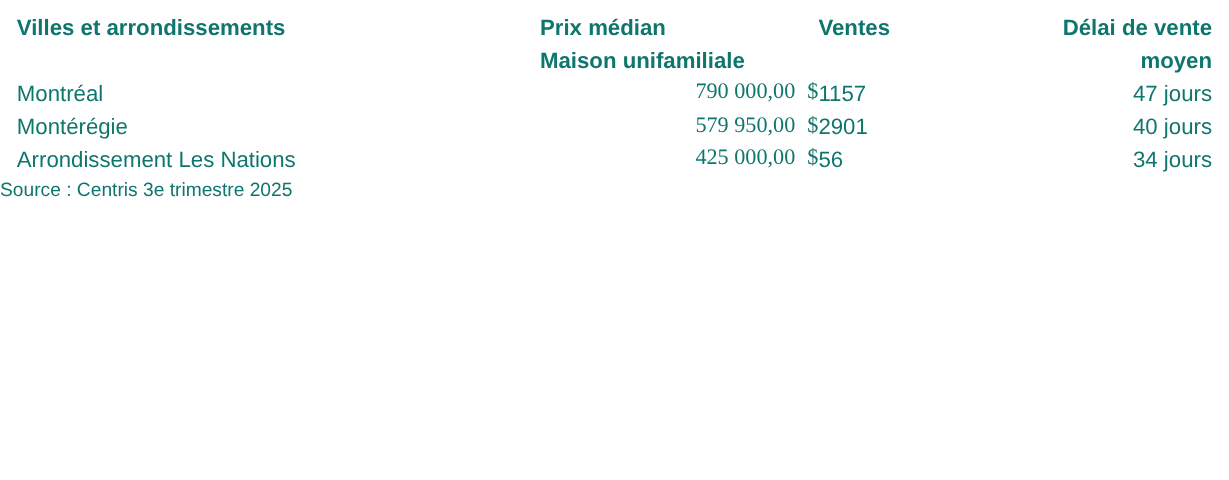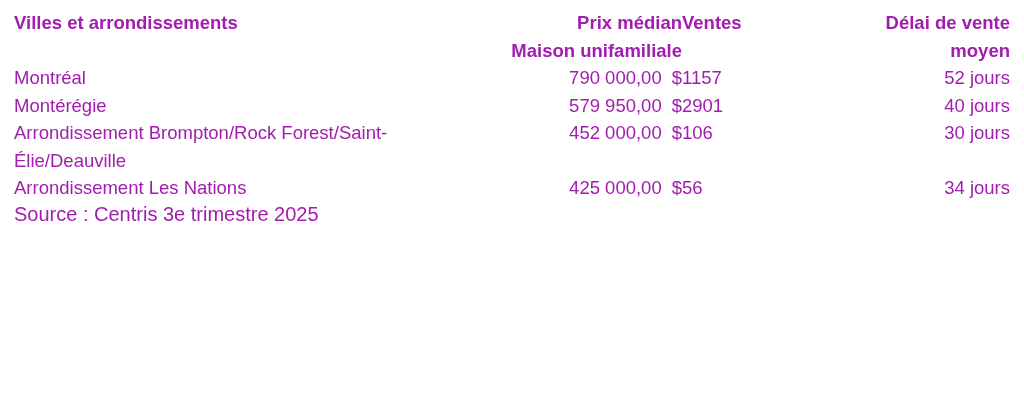--- a/index.html
+++ b/index.html
@@ -1,21 +1,21 @@
 <!DOCTYPE html>
 <html><head>
 <meta charset="utf-8">
 <style>
   html, body { margin: 0; padding: 0; }
   .page {
     position: relative;
     width: 1024px;
     height: 400px;
     background: #ffffff;
-    color: #a21caf;
+    color: #0f766e;
     font-family: "Liberation Sans", sans-serif;
     font-size: 18.5px;
     box-sizing: border-box;
     padding-top: 9px;
     overflow: hidden;
   }
   table.stats {
     border-collapse: collapse;
     table-layout: fixed;
     width: 1010px;
@@ -26,29 +26,28 @@
   col.c4 { width: 166px; }
   th, td {
     padding: 0;
     vertical-align: top;
     line-height: 27.5px;
     font-weight: normal;
     overflow: hidden;
   }
   thead th { font-weight: bold; }
   .th-city, .td-city { text-align: left; padding-left: 14px; }
-  .th-price { text-align: right; }
-  .td-price { text-align: right; }
+  .th-price { text-align: left; }
+  .td-price { text-align: right; font-family: Liberation Serif, serif; }
   .td-price .cur { display: inline-block; margin-left: 10px; }
   .th-sales, .td-sales { text-align: left; }
   .th-delay, .td-delay { text-align: right; }
   tr.row-bold td, tr.row-bold td span { font-weight: bold; }
   .source-note {
-    padding-left: 14px;
-    font-size: 20px;
+    font-size: 16px;
     line-height: 24px;
   }
 </style>
 </head>
 <body>
 
 <div class="page">
   <table class="stats">
     <colgroup>
       <col class="c1">
@@ -68,33 +67,27 @@
           <div>Délai de vente</div>
           <div>moyen</div>
         </th>
       </tr>
     </thead>
     <tbody>
         <tr>
     <td class="td-city">Montréal</td>
     <td class="td-price"><span>790 000,00</span><span class="cur">$</span></td>
     <td class="td-sales">1157</td>
-    <td class="td-delay">52 jours</td>
+    <td class="td-delay">47 jours</td>
   </tr>
         <tr>
     <td class="td-city">Montérégie</td>
     <td class="td-price"><span>579 950,00</span><span class="cur">$</span></td>
     <td class="td-sales">2901</td>
     <td class="td-delay">40 jours</td>
-  </tr>
-        <tr>
-    <td class="td-city">Arrondissement Brompton/Rock Forest/Saint-Élie/Deauville</td>
-    <td class="td-price"><span>452 000,00</span><span class="cur">$</span></td>
-    <td class="td-sales">106</td>
-    <td class="td-delay">30 jours</td>
   </tr>
         <tr>
     <td class="td-city">Arrondissement Les Nations</td>
     <td class="td-price"><span>425 000,00</span><span class="cur">$</span></td>
     <td class="td-sales">56</td>
     <td class="td-delay">34 jours</td>
   </tr>
       </tbody>
   </table>
   <div class="source-note">Source : Centris 3e trimestre 2025</div>

